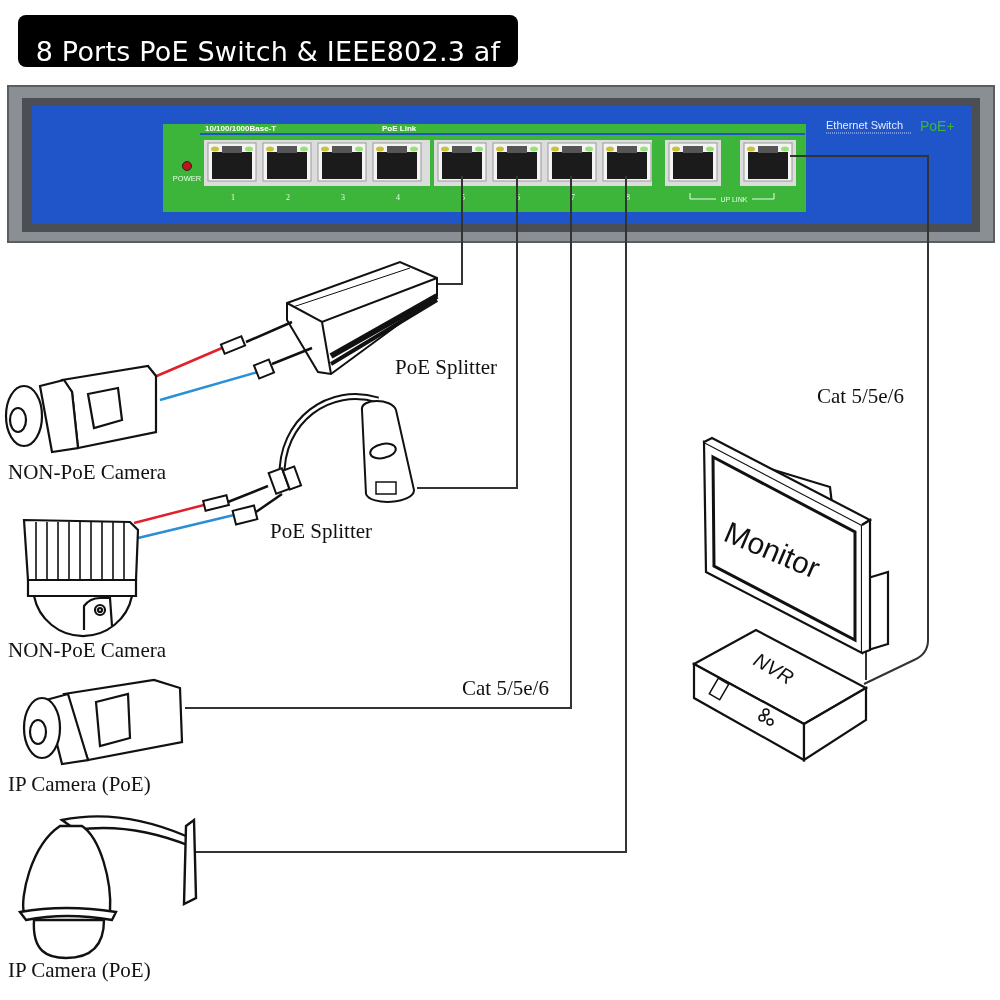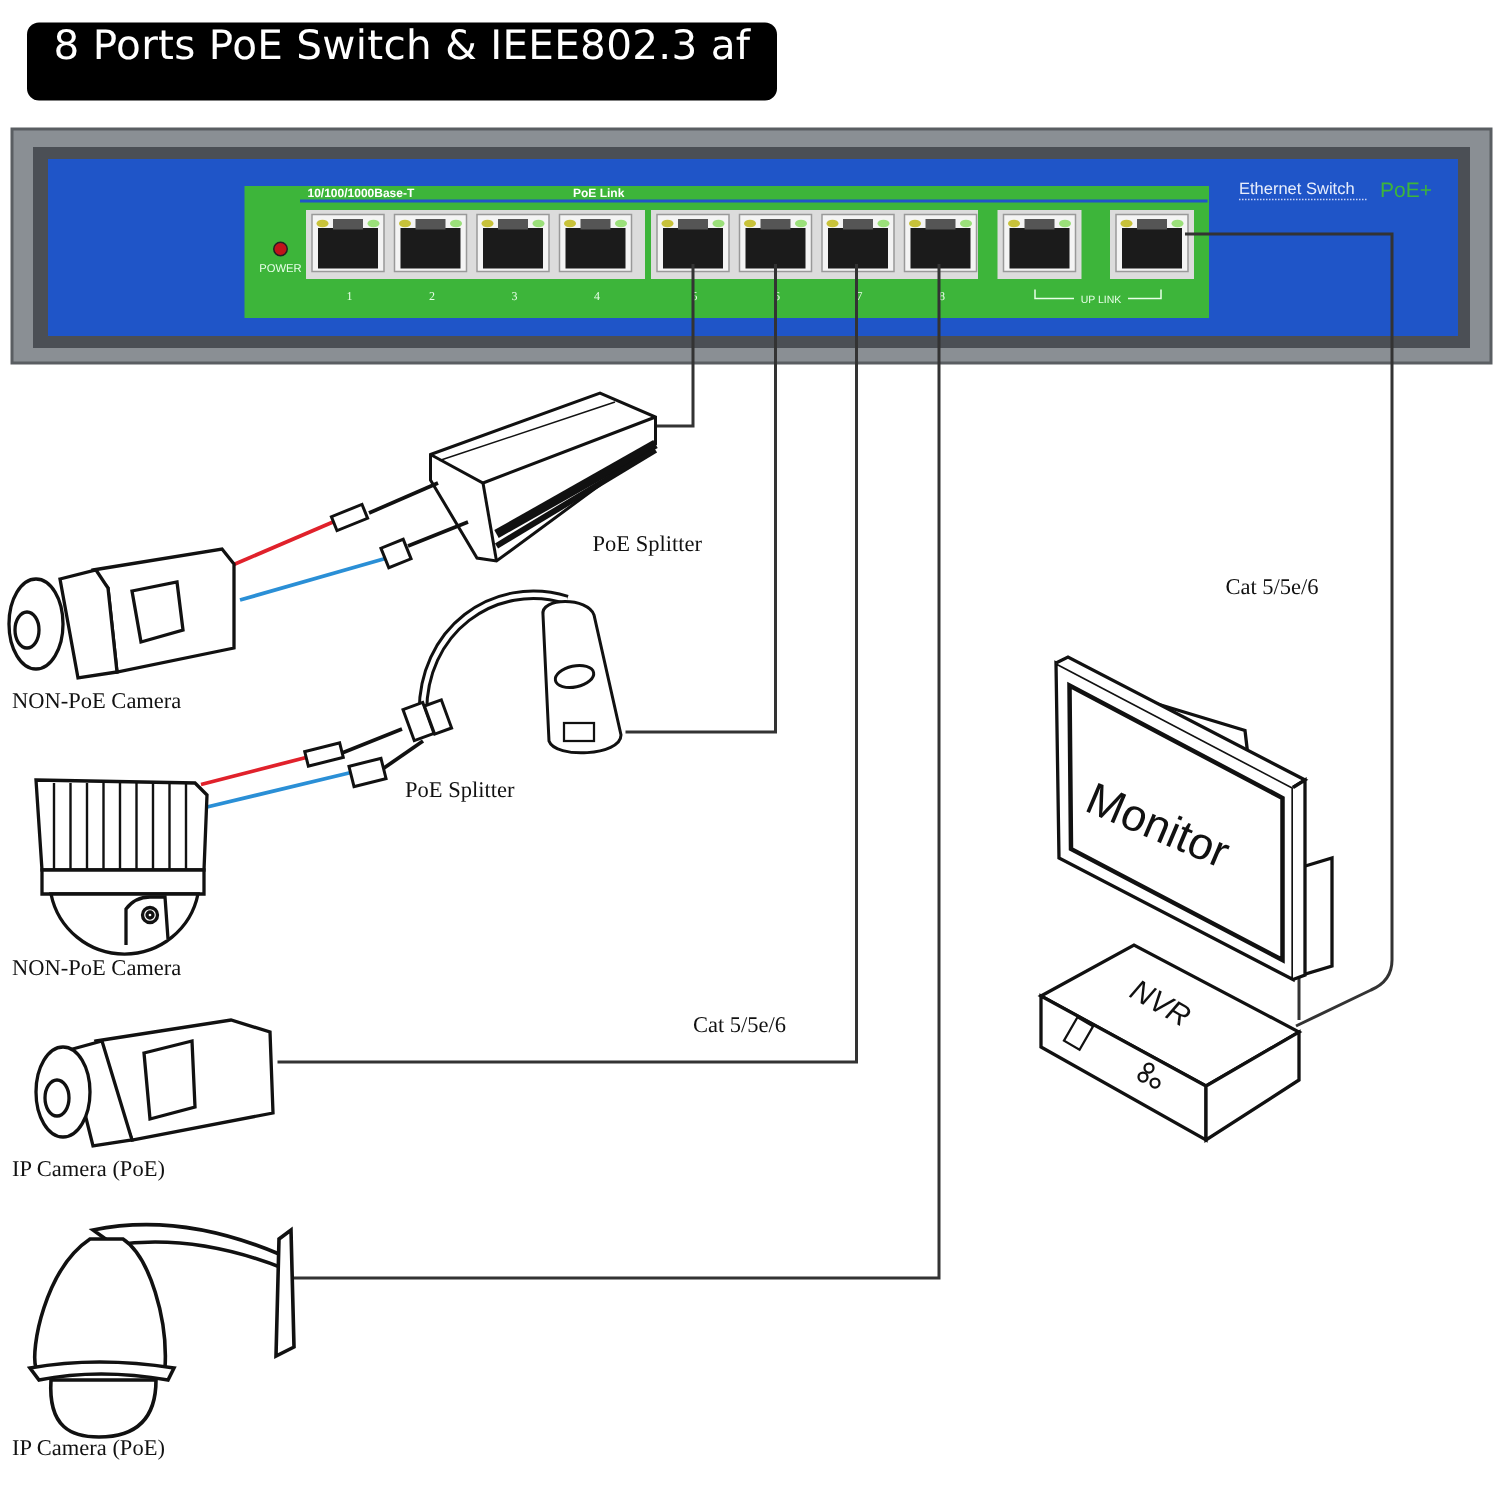--- a/index.html
+++ b/index.html
@@ -1,19 +1,19 @@
 <!DOCTYPE html>
 <html><head>
 <meta charset="utf-8">
 <style>
   html,body{margin:0;padding:0;background:#fff;}
   #stage{position:relative;width:1000px;height:1000px;overflow:hidden;background:#fff;font-family:"Liberation Serif",serif;color:#111;}
-  .title-banner{position:absolute;left:18px;top:15px;width:500px;height:52px;background:#000;border-radius:8px;display:flex;align-items:flex-start;justify-content:center;}
+  .title-banner{position:absolute;left:18px;top:15px;width:500px;height:52px;background:#000;border-radius:8px;display:flex;align-items:flex-end;justify-content:center;}
   .title-banner span{color:#fff;font-family:"DejaVu Sans",sans-serif;font-size:27px;letter-spacing:0.2px;}
-  .label{position:absolute;font-family:"Liberation Serif",serif;font-size:15px;color:#111;white-space:nowrap;}
+  .label{position:absolute;font-family:"Liberation Serif",serif;font-size:21px;color:#111;white-space:nowrap;}
   svg{position:absolute;left:0;top:0;}
   .sw-text{font-family:"Liberation Sans",sans-serif;}
 </style>
 </head>
 <body>
 
 <div id="stage">
 
   <div class="title-banner">
     <span>8 Ports PoE Switch &amp; IEEE802.3 af</span>

